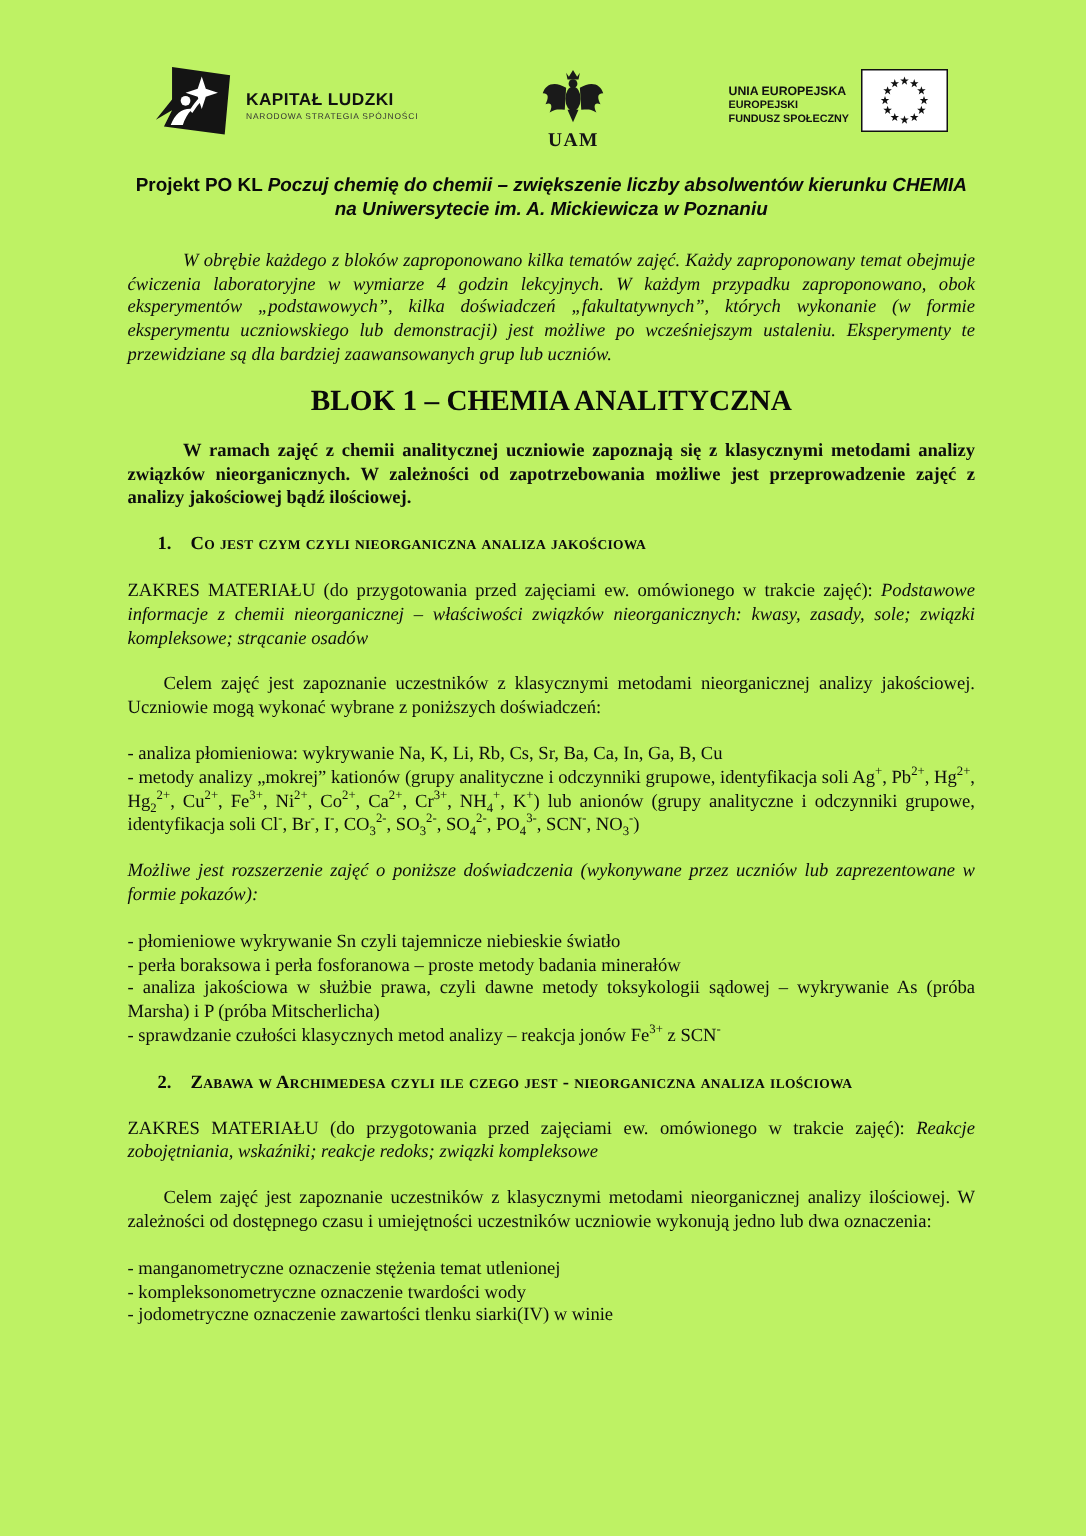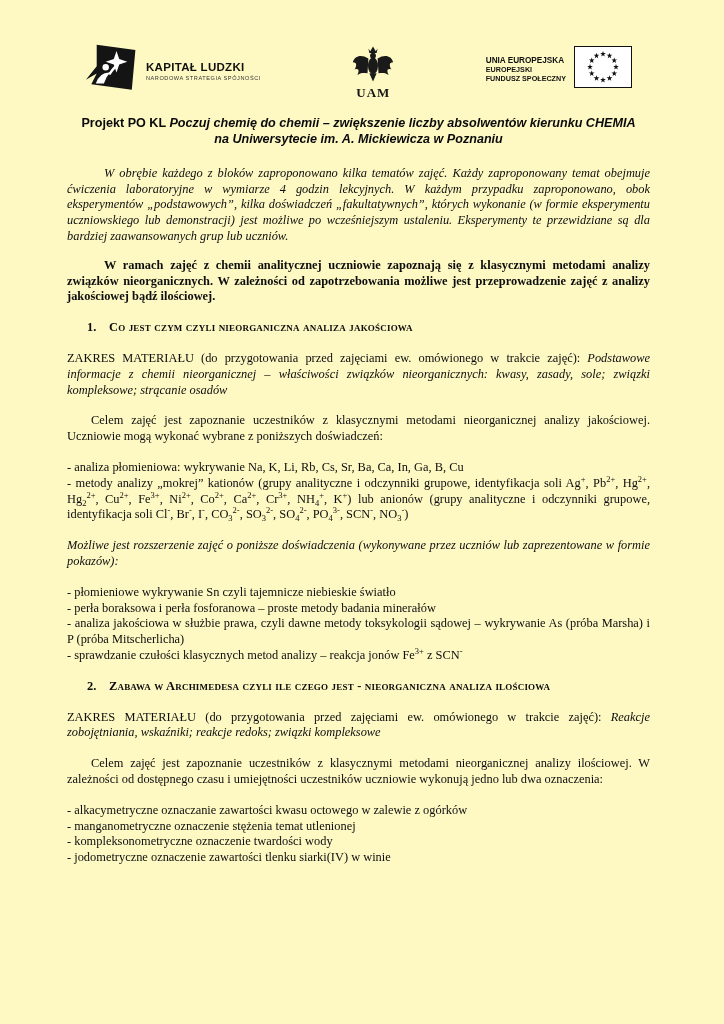--- a/index.html
+++ b/index.html
@@ -1,22 +1,22 @@
 <!DOCTYPE html>
 <html lang="pl"><head>
 <meta charset="utf-8">
 <style>
   html,body{margin:0;padding:0;background:#888;}
   .page{
     position:relative;
     width:724px;height:1024px;
     margin:0 auto;
-    background:#fef9c3;
+    background:#bef264;
     box-sizing:border-box;
-    padding:42px 74px 0 67px;
+    padding:42px 74px 0 85px;
     font-family:"Liberation Serif", serif;
     font-size:12.4px;
     line-height:15.8px;
     color:#0d0d0d;
     overflow:hidden;
   }
   
   .logos{
     display:flex;justify-content:space-between;align-items:flex-start;
     height:64px;margin:0 18px 0 18px;
@@ -159,20 +159,21 @@
     </div>
   </div>
 
   <div class="proj-title">
     <div><span>Projekt PO KL </span><span class="it">Poczuj chemię do chemii – zwiększenie liczby absolwentów kierunku CHEMIA</span></div>
     <div class="it">na Uniwersytecie im. A. Mickiewicza w Poznaniu</div>
   </div>
 
   <p class="p italic indent37" style="margin-top:18px;">W obrębie każdego z bloków zaproponowano kilka tematów zajęć. Każdy zaproponowany temat obejmuje ćwiczenia laboratoryjne w wymiarze 4 godzin lekcyjnych. W każdym przypadku zaproponowano, obok eksperymentów „podstawowych”, kilka doświadczeń „fakultatywnych”, których wykonanie (w formie eksperymentu uczniowskiego lub demonstracji) jest możliwe po wcześniejszym ustaleniu. Eksperymenty te przewidziane są dla bardziej zaawansowanych grup lub uczniów.</p>
 
+  <h1 class="blok-title">BLOK 1 – CHEMIA ANALITYCZNA</h1>
 
   <p class="p bold indent37 mt-s">W ramach zajęć z chemii analitycznej uczniowie zapoznają się z klasycznymi metodami analizy związków nieorganicznych. W zależności od zapotrzebowania możliwe jest przeprowadzenie zajęć z analizy jakościowej bądź ilościowej.</p>
 
   <div class="sec-heading">
     <span class="sec-num">1.</span><span class="sec-title">Co jest czym czyli nieorganiczna analiza jakościowa</span>
   </div>
 
   <p class="p mt"><span>ZAKRES MATERIAŁU (do przygotowania przed zajęciami ew. omówionego w trakcie zajęć): </span><span class="italic">Podstawowe informacje z chemii nieorganicznej – właściwości związków nieorganicznych: kwasy, zasady, sole; związki kompleksowe; strącanie osadów</span></p>
 
   <p class="p indent24 mt">Celem zajęć jest zapoznanie uczestników z klasycznymi metodami nieorganicznej analizy jakościowej. Uczniowie mogą wykonać wybrane z poniższych doświadczeń:</p>
@@ -193,20 +194,19 @@
 
   <div class="sec-heading">
     <span class="sec-num">2.</span><span class="sec-title">Zabawa w Archimedesa czyli ile czego jest - nieorganiczna analiza ilościowa</span>
   </div>
 
   <p class="p mt"><span>ZAKRES MATERIAŁU (do przygotowania przed zajęciami ew. omówionego w trakcie zajęć): </span><span class="italic">Reakcje zobojętniania, wskaźniki; reakcje redoks; związki kompleksowe</span></p>
 
   <p class="p indent24 mt">Celem zajęć jest zapoznanie uczestników z klasycznymi metodami nieorganicznej analizy ilościowej. W zależności od dostępnego czasu i umiejętności uczestników uczniowie wykonują jedno lub dwa oznaczenia:</p>
 
   <div class="list mt">
-    <p class="p">- alkacymetryczne oznaczanie zawartości kwasu octowego w zalewie z ogórków</p>
     <p class="p">- manganometryczne oznaczenie stężenia temat utlenionej</p>
     <p class="p">- kompleksonometryczne oznaczenie twardości wody</p>
     <p class="p">- jodometryczne oznaczenie zawartości tlenku siarki(IV) w winie</p>
   </div>
 
 
 </div>
 
 </body></html>

